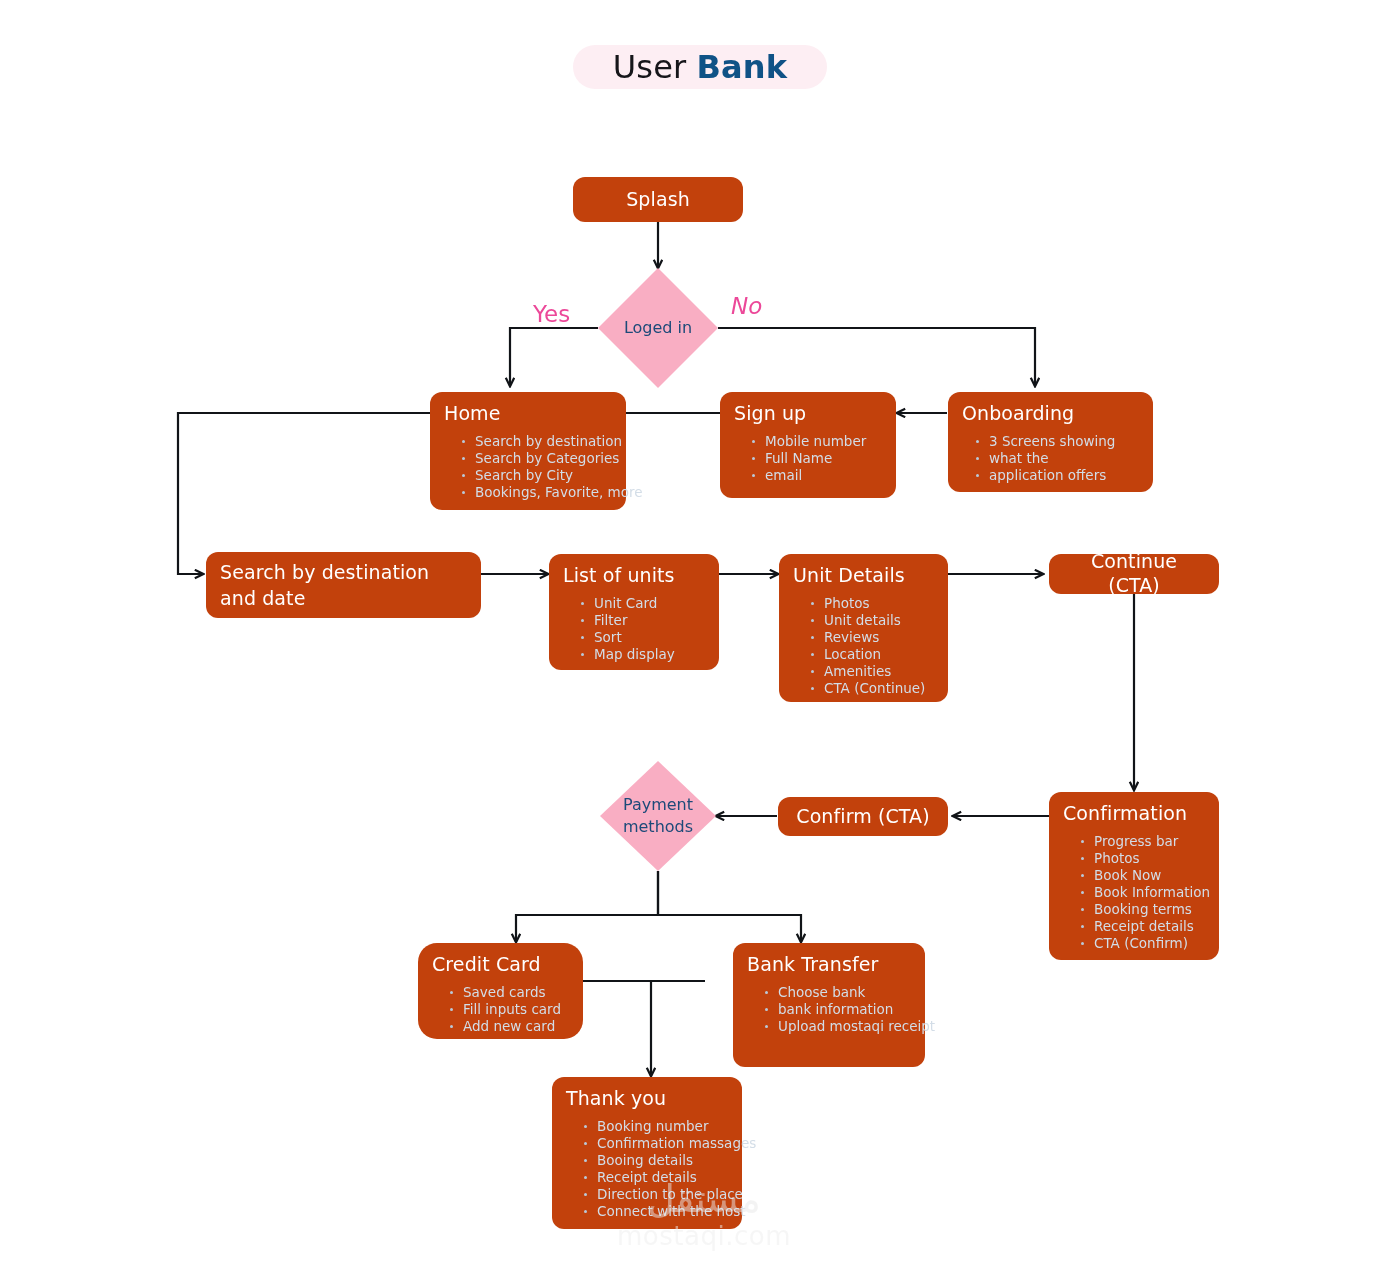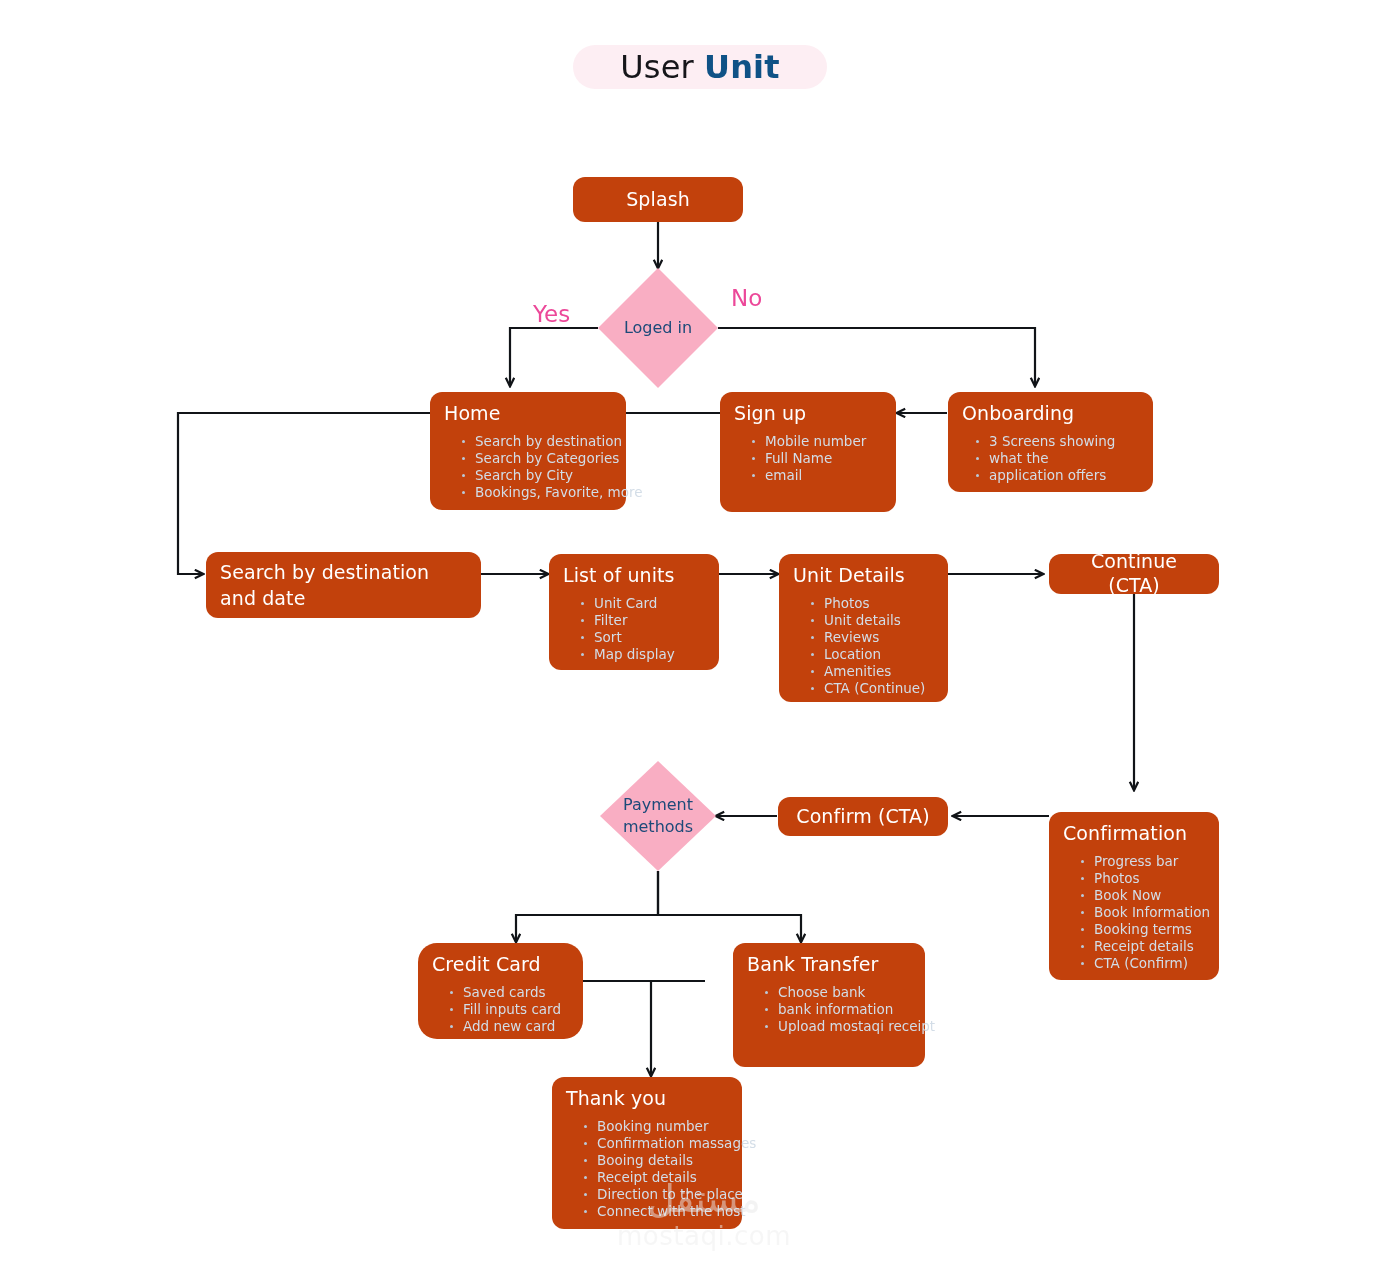--- a/index.html
+++ b/index.html
@@ -73,21 +73,21 @@
 </style>
 </head>
 <body>
 
 <div id="canvas">
 
   <div class="title-wrap">
     <div class="title-pill"></div>
     <div class="title-text">
       <span class="title-a">User</span>
-        <span class="title-b">Unit</span>
+        <span class="title-b">Bank</span>
     </div>
   </div>
 
   <svg id="wires" viewBox="0 0 1400 1277">
     <defs>
       <marker id="ah" markerWidth="11" markerHeight="11" refX="9.2" refY="5.2" orient="auto" markerUnits="userSpaceOnUse">
         <path d="M1,1 L9.6,5.2 L1,9.4" stroke="#111418" stroke-width="2.2" fill="none" stroke-linecap="butt"></path>
       </marker>
     </defs>
 
@@ -126,33 +126,33 @@
   <div class="node plain" style="left:573px;top:177px;width:170px;height:45px;">
     <div class="ttl center">Splash</div>
   </div>
 
   <div class="diamond" style="left:598px;top:268px;width:120px;height:120px;">
     <div class="shape"></div>
     <div class="dlabel">Loged in</div>
   </div>
 
   <div class="edge-label" style="left:533px;top:301px;">Yes</div>
-  <div class="edge-label" style="left:731px;top:285px;">No</div>
+  <div class="edge-label" style="left:731px;top:293px;font-style:italic;">No</div>
 
   <div class="node" style="left:430px;top:392px;width:196px;height:118px;">
     <div class="ttl">Home</div>
     <ul>
       <li>Search by destination</li>
       <li>Search by Categories</li>
       <li>Search by City</li>
       <li>Bookings, Favorite, more</li>
     </ul>
   </div>
 
-  <div class="node" style="left:720px;top:392px;width:176px;height:120px;">
+  <div class="node" style="left:720px;top:392px;width:176px;height:106px;">
     <div class="ttl">Sign up</div>
     <ul>
       <li>Mobile number</li>
       <li>Full Name</li>
       <li>email</li>
     </ul>
   </div>
 
   <div class="node" style="left:948px;top:392px;width:205px;height:100px;">
     <div class="ttl">Onboarding</div>
@@ -186,21 +186,21 @@
       <li>Location</li>
       <li>Amenities</li>
       <li>CTA (Continue)</li>
     </ul>
   </div>
 
   <div class="node plain" style="left:1049px;top:554px;width:170px;height:40px;">
     <div class="ttl center">Continue (CTA)</div>
   </div>
 
-  <div class="node" style="left:1049px;top:812px;width:170px;height:168px;">
+  <div class="node" style="left:1049px;top:792px;width:170px;height:168px;">
     <div class="ttl">Confirmation</div>
     <ul>
       <li>Progress bar</li>
       <li>Photos</li>
       <li>Book Now</li>
       <li>Book Information</li>
       <li>Booking terms</li>
       <li>Receipt details</li>
       <li>CTA (Confirm)</li>
     </ul>

